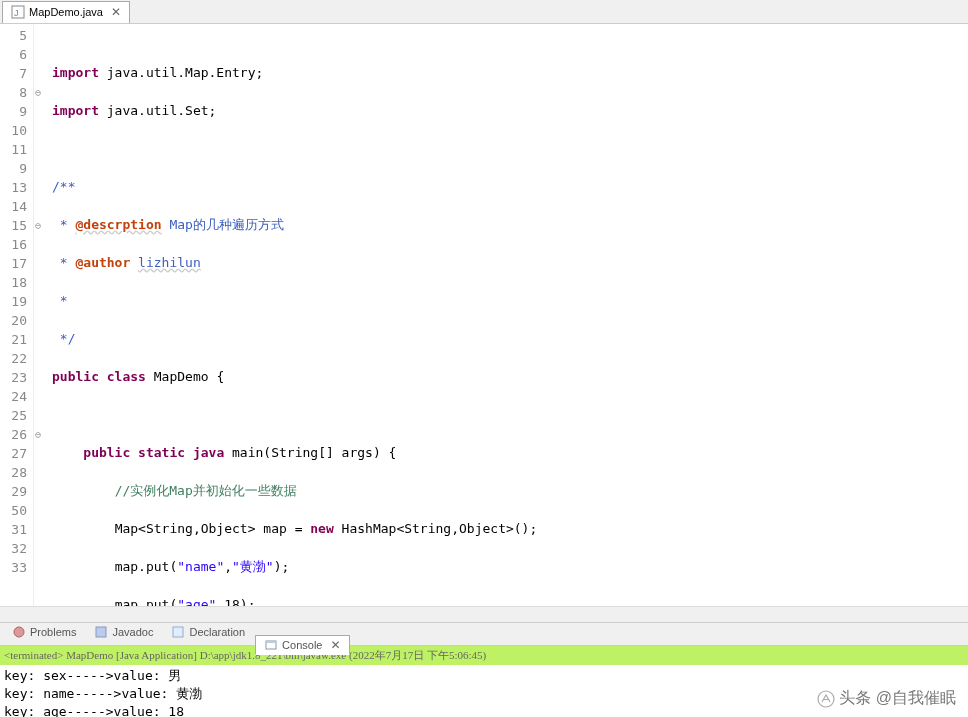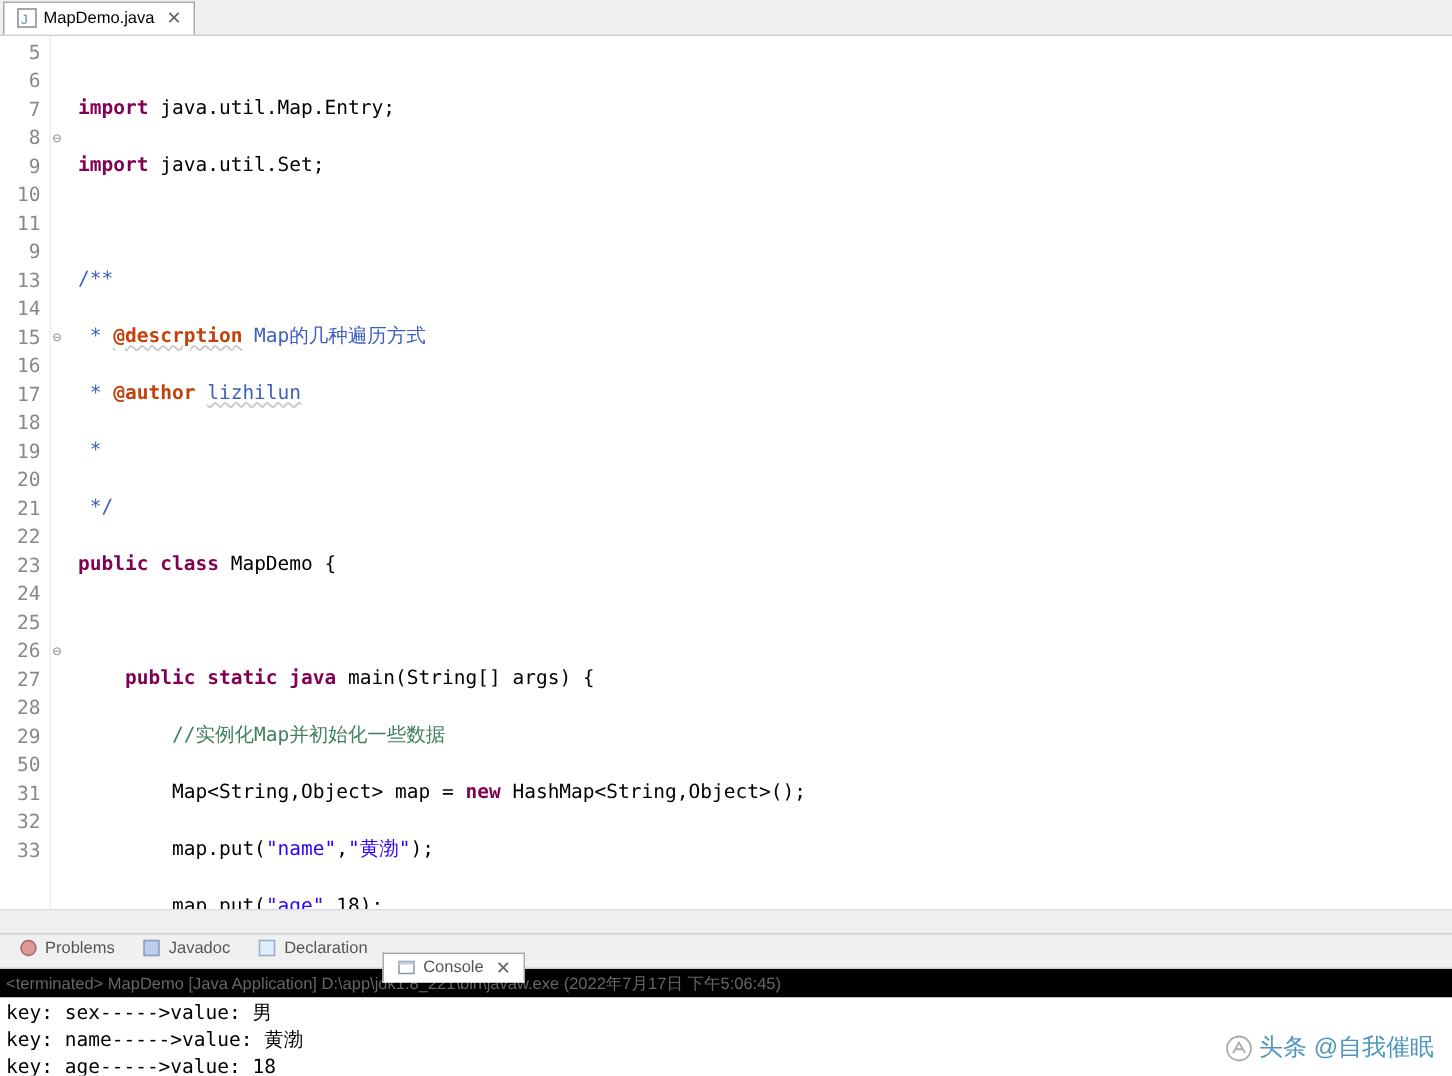--- a/index.html
+++ b/index.html
@@ -19,23 +19,23 @@
 .str { color: #2a00ff; }
 .com { color: #3f7f5f; margin-top: 40px; }
 .doc { color: #3f5fbf; }
 .doctag { color: #c2410c; font-weight: bold; }
 .underline-wavy { text-decoration: underline wavy #ccc; }
 .scrollbar-h { height: 16px; background: #f0f0f0; border-top: 1px solid #ddd; }
 .bottom-tabs { background: #f0f0f0; border-top: 1px solid #ccc; border-bottom: 1px solid #ccc; height: 24px; display: flex; align-items: flex-start; padding-left: 4px; gap: 2px; }
 .btab { padding: 2px 8px; display: flex; align-items: center; gap: 4px; font-size: 11px; color: #555; cursor: pointer; }
 .btab.active { background: #fff; border: 1px solid #aaa; border-bottom: 1px solid #fff; position: relative; top: 12px; }
 .btab-icon { width: 14px; height: 14px; display: inline-flex; align-items: center; justify-content: center; }
-.console-header { font-size: 11px; color: #666; padding: 2px 4px; background: #000000; }
+.console-header { font-size: 11px; color: #666; padding: 2px 4px; background: #bef264; font-family: Liberation Serif, serif; }
 .console-output { font-family: Consolas, monospace; font-size: 13px; line-height: 18px; padding: 2px 4px; background: #fff; }
-.watermark { position: absolute; bottom: 8px; right: 12px; font-size: 16px; color: #0369a1; font-weight: 500; display: flex; align-items: center; gap: 4px; opacity: 0.7; }
+.watermark { position: absolute; bottom: 8px; right: 12px; font-size: 16px; color: #404040; font-weight: 500; display: flex; align-items: center; gap: 4px; opacity: 0.7; }
 </style>
 </head>
 <body>
 
 <div class="tab-bar">
   <div class="tab">
     <span class="tab-icon">
       <svg width="14" height="14" viewBox="0 0 14 14">
           <rect x="1" y="1" width="12" height="12" fill="#fff" stroke="#888"></rect>
           <text x="3" y="11" font-size="9" fill="#5b8ab3">J</text>

